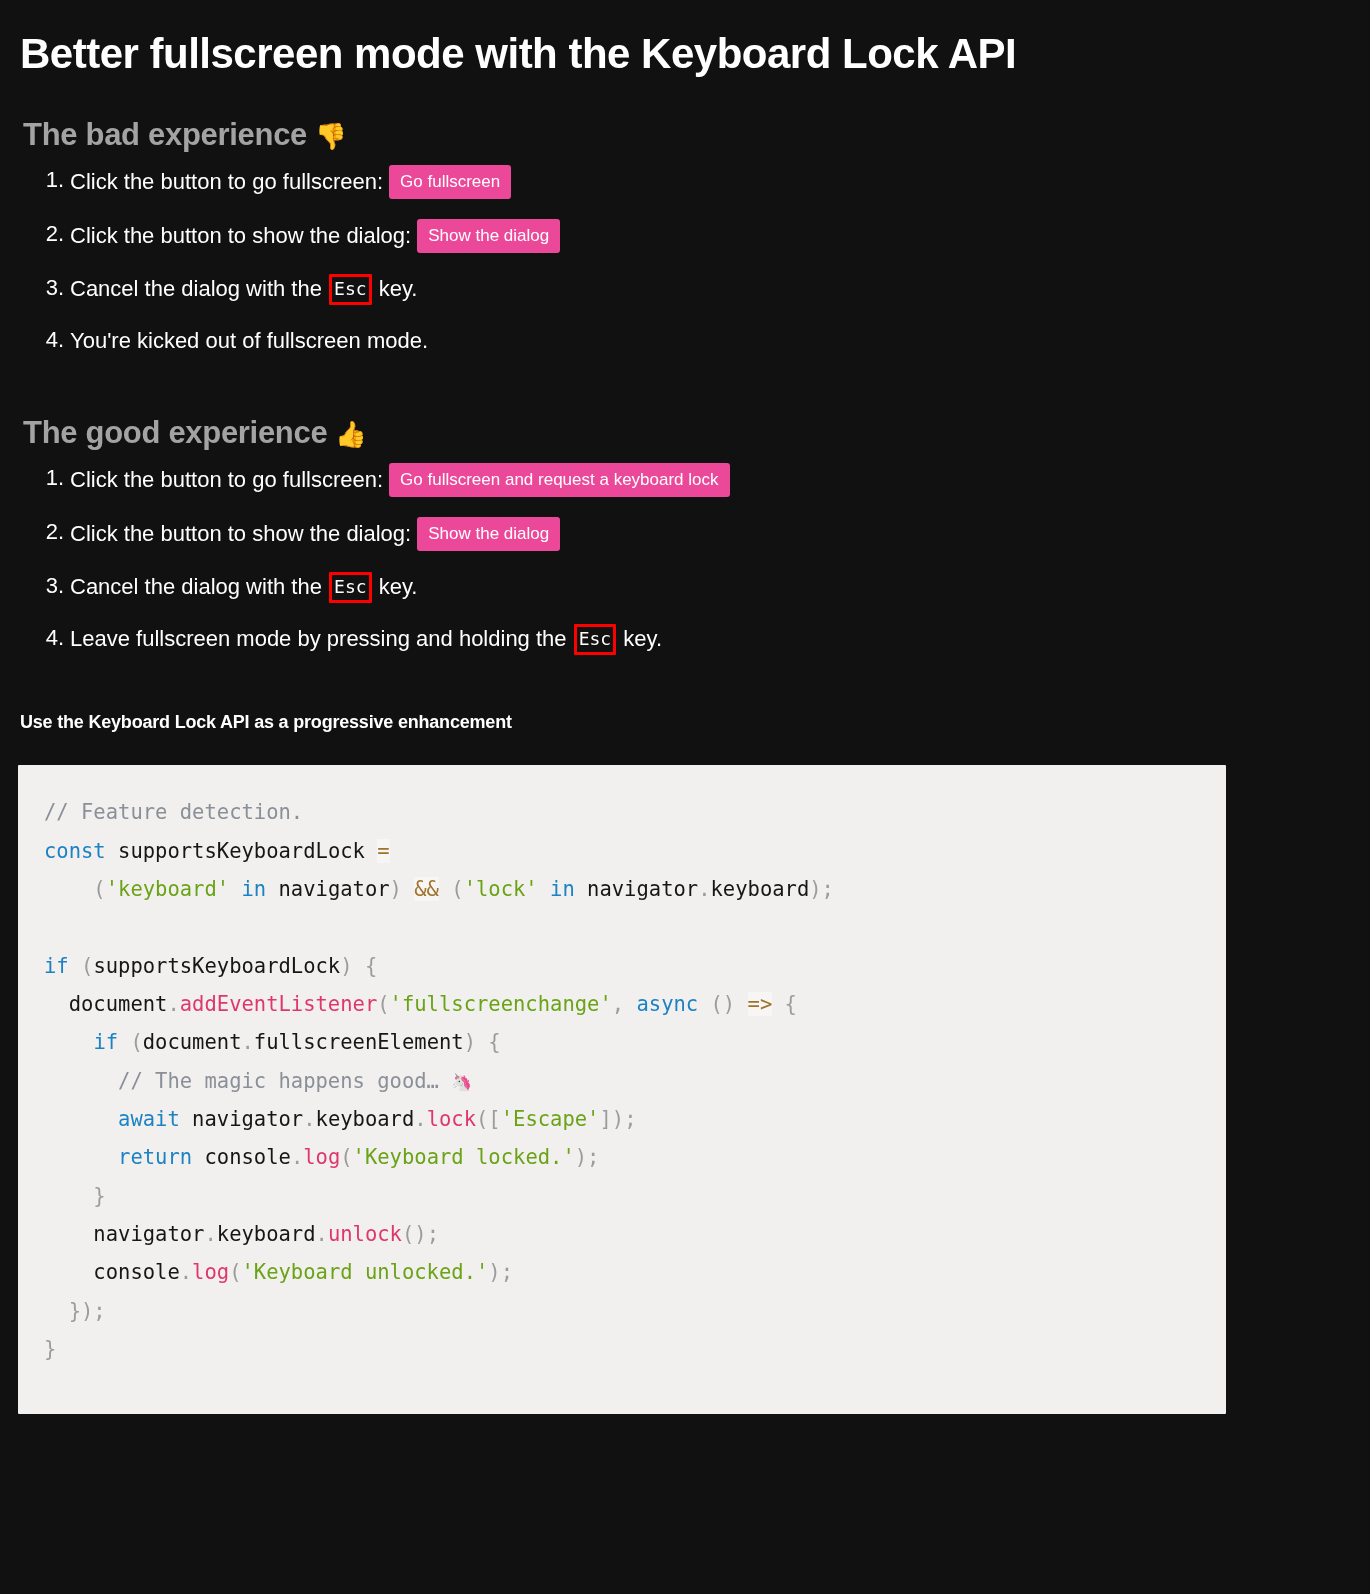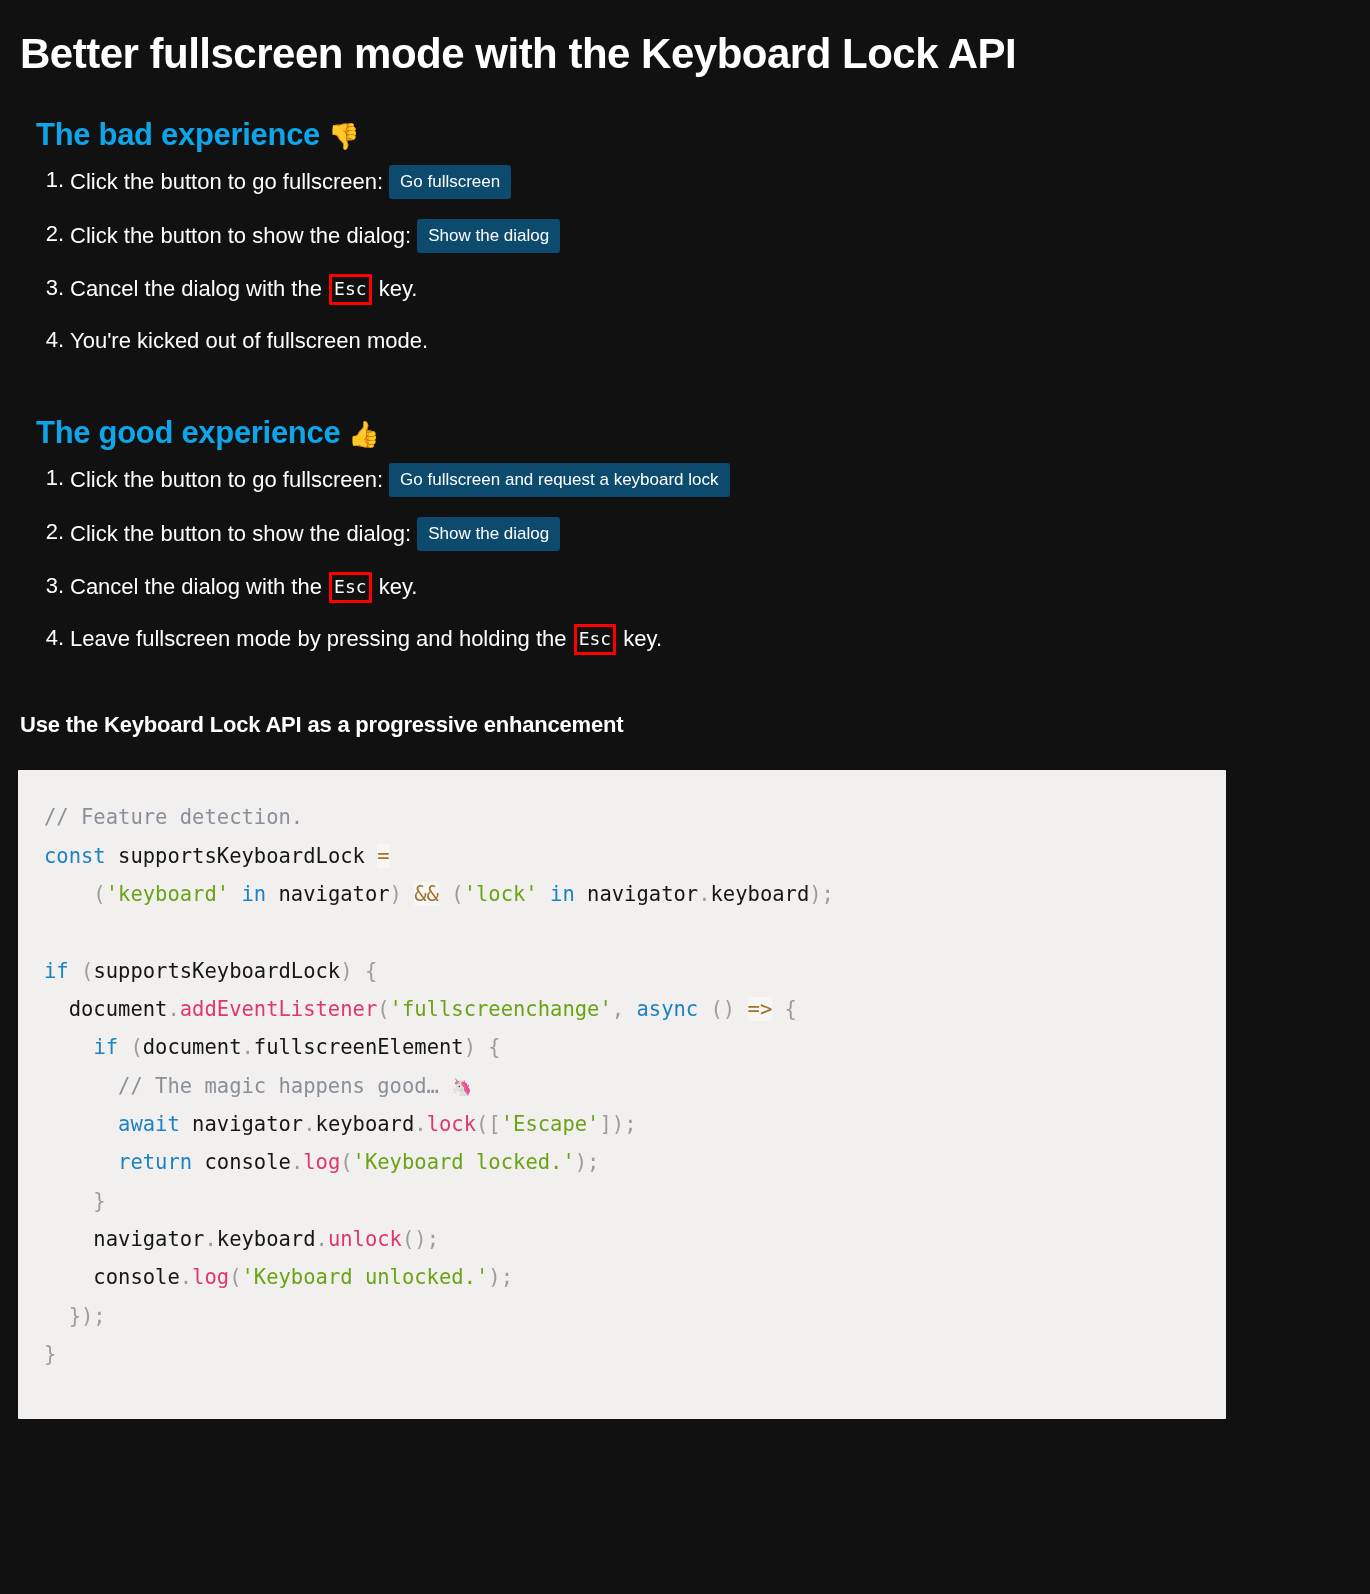--- a/index.html
+++ b/index.html
@@ -32,25 +32,25 @@
     margin: 0;
     padding: 30px 20px 0 20px;
     color: #ffffff;
   }
   h2.section-title {
     font-size: 31px;
     line-height: 1.2;
     font-weight: bold;
     letter-spacing: -0.3px;
     margin: 0;
-    padding: 38px 20px 0 36px;
-    color: #0ea5e9;
+    padding: 38px 20px 0 23px;
+    color: #a3a3a3;
   }
   h3.sub-title {
-    font-size: 22px;
+    font-size: 18px;
     line-height: 1.25;
     font-weight: bold;
     letter-spacing: -0.2px;
     margin: 0;
     padding: 36px 20px 0 20px;
     color: #ffffff;
   }
   .emoji {
     font-family: "DejaVu Sans", sans-serif;
     font-weight: normal;
@@ -88,21 +88,21 @@
   ol.steps > li .step-text {
     vertical-align: middle;
   }
 
   
   button.demo-btn {
     font-family: "Liberation Sans", sans-serif;
     font-size: 17px;
     line-height: 1;
     color: #ffffff;
-    background: #0c4a6e;
+    background: #ec4899;
     border: none;
     border-radius: 3px;
     padding: 8px 11px 9px 11px;
     margin: 0 0 0 6px;
     vertical-align: middle;
     cursor: pointer;
   }
 
   
   kbd.key {

